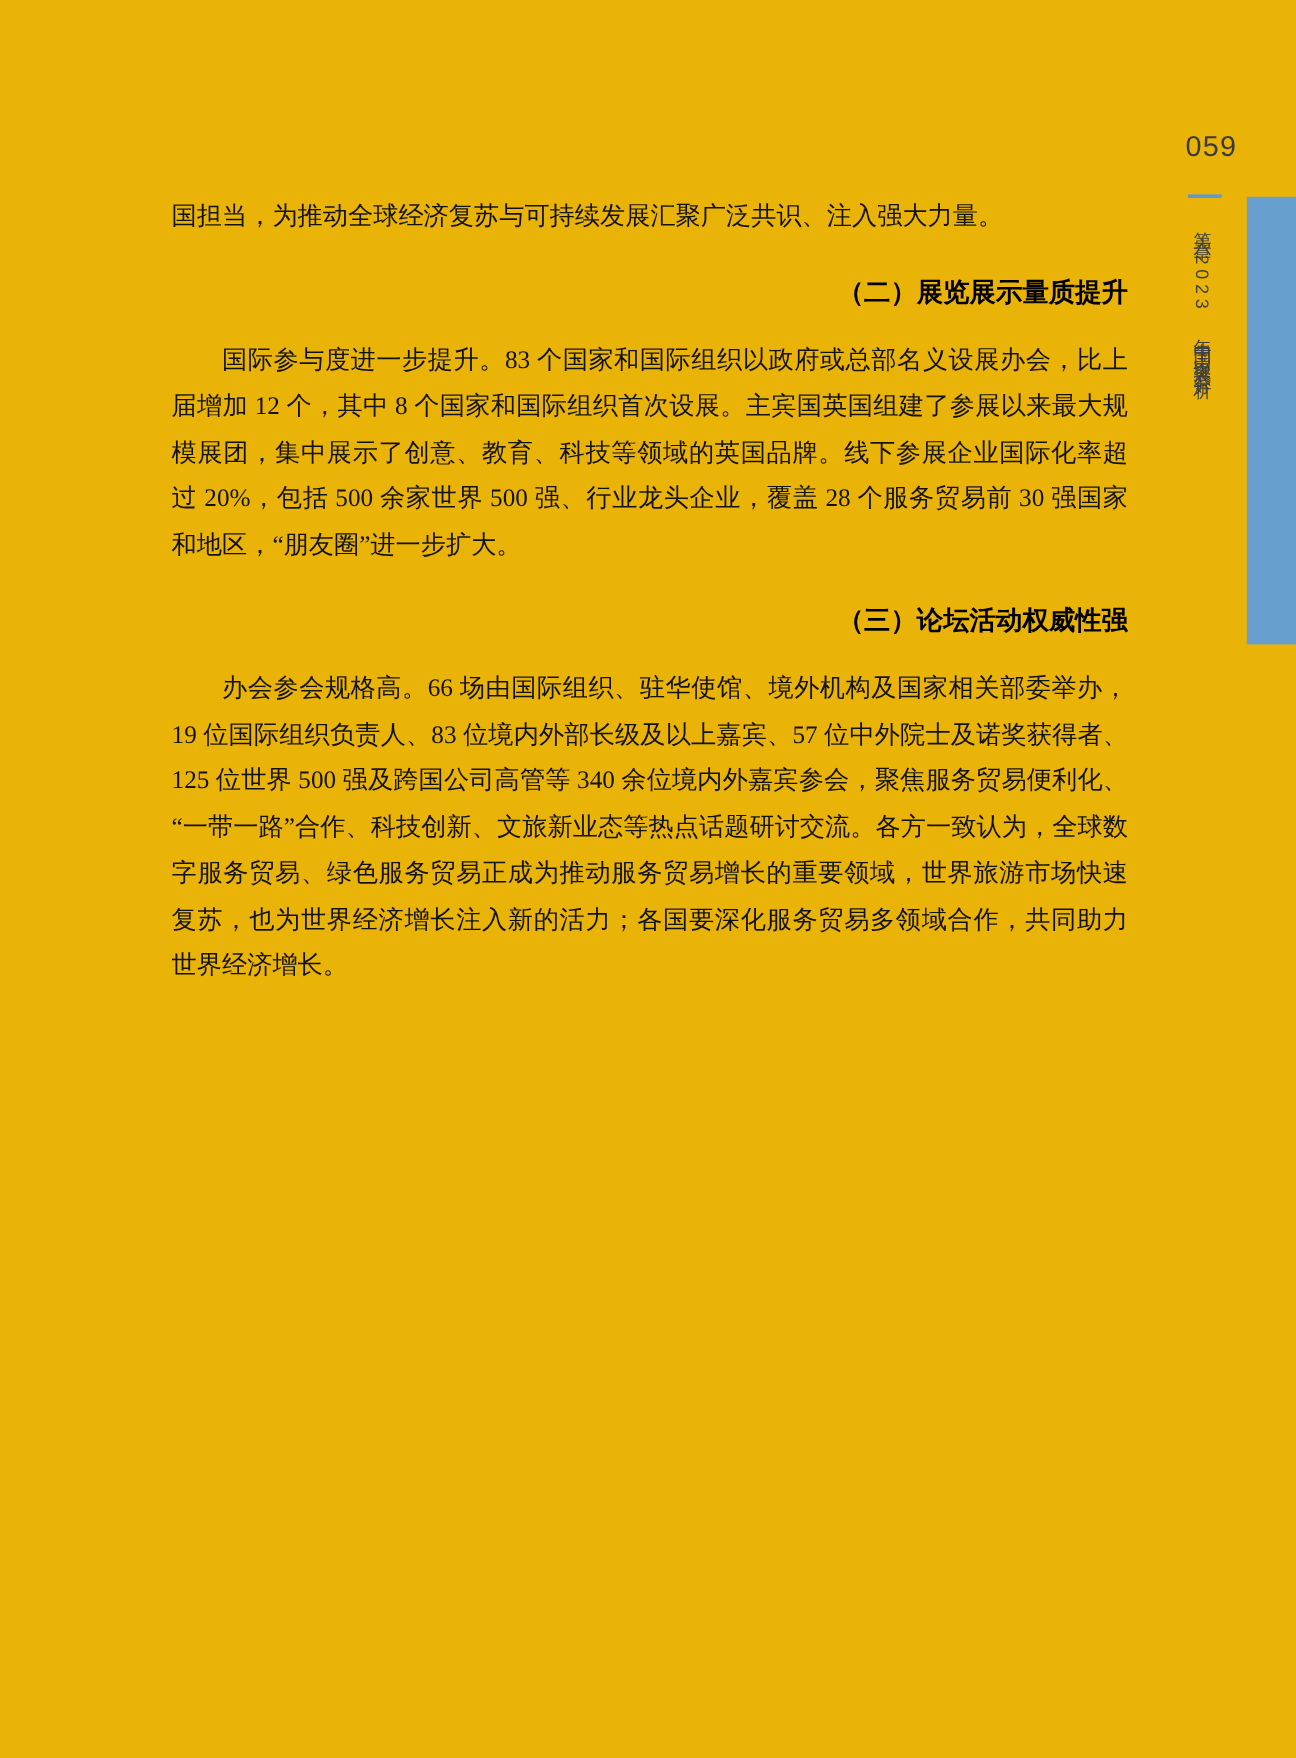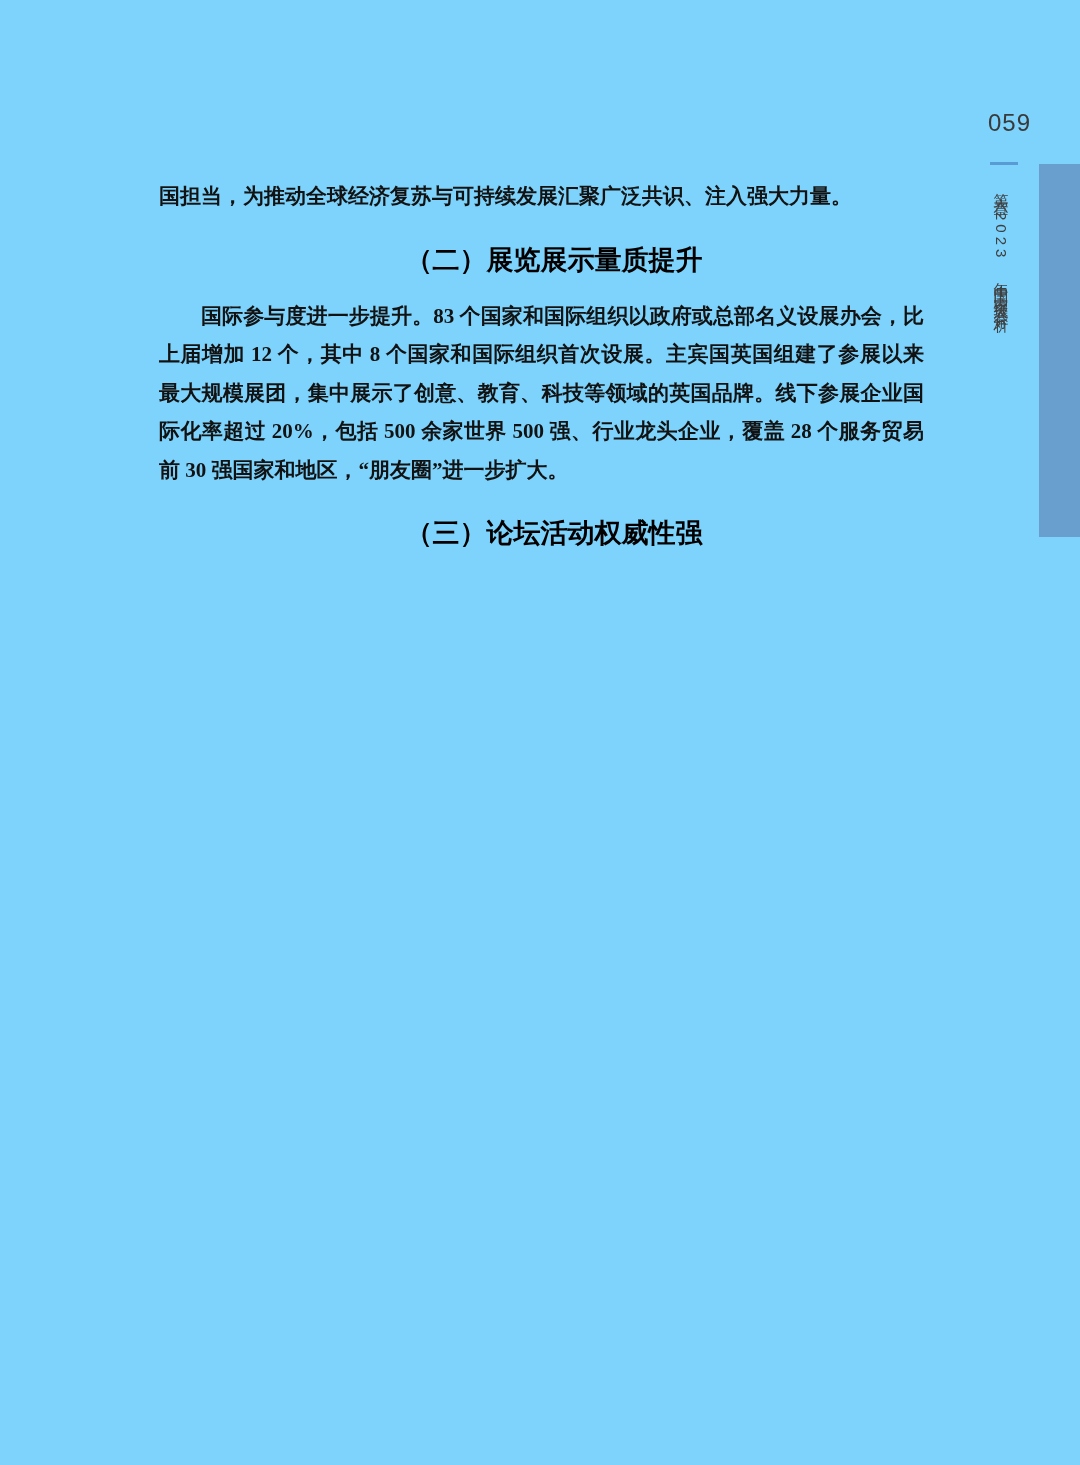--- a/index.html
+++ b/index.html
@@ -4,21 +4,21 @@
 <style>
   html, body {
     margin: 0;
     padding: 0;
     background: #ffffff;
   }
   .page {
     position: relative;
     width: 1080px;
     height: 1465px;
-    background: #7dd3fc;
+    background: #eab308;
     overflow: hidden;
     font-family: "Liberation Serif", "DejaVu Serif", serif;
   }
 
   
   .page-number {
     position: absolute;
     left: 988px;
     top: 109px;
     font-family: "Liberation Sans", "DejaVu Sans", sans-serif;
@@ -62,36 +62,35 @@
     left: 143px;
     top: 161px;
     width: 797px;
     color: #121212;
     font-size: 21px;
     line-height: 38.5px;
     text-align: justify;
     text-justify: inter-character;
   }
   .para {
-    margin: 16px;
+    margin: 0;
     text-indent: 2em;
-    font-weight: bold;
   }
   .para.continuation {
     text-indent: 0;
   }
   .section-heading {
     font-family: "Liberation Sans", "DejaVu Sans", sans-serif;
     font-weight: bold;
-    font-size: 27px;
+    font-size: 22px;
     color: #000000;
     line-height: 38px;
     margin: 25px 0 18px 25px;
     text-indent: 0;
-    text-align: center;
+    text-align: right;
   }
 </style>
 </head>
 <body>
 
 <div class="page">
 
   <div class="page-number">059</div>
 
   <div class="accent-line"></div>
@@ -106,17 +105,18 @@
 
 
     <h3 class="section-heading">（二）展览展示量质提升</h3>
 
 
     <p class="para">国际参与度进一步提升。83 个国家和国际组织以政府或总部名义设展办会，比上届增加 12 个，其中 8 个国家和国际组织首次设展。主宾国英国组建了参展以来最大规模展团，集中展示了创意、教育、科技等领域的英国品牌。线下参展企业国际化率超过 20%，包括 500 余家世界 500 强、行业龙头企业，覆盖 28 个服务贸易前 30 强国家和地区，“朋友圈”进一步扩大。</p>
 
 
     <h3 class="section-heading">（三）论坛活动权威性强</h3>
 
+    <p class="para">办会参会规格高。66 场由国际组织、驻华使馆、境外机构及国家相关部委举办，19 位国际组织负责人、83 位境内外部长级及以上嘉宾、57 位中外院士及诺奖获得者、125 位世界 500 强及跨国公司高管等 340 余位境内外嘉宾参会，聚焦服务贸易便利化、“一带一路”合作、科技创新、文旅新业态等热点话题研讨交流。各方一致认为，全球数字服务贸易、绿色服务贸易正成为推动服务贸易增长的重要领域，世界旅游市场快速复苏，也为世界经济增长注入新的活力；各国要深化服务贸易多领域合作，共同助力世界经济增长。</p>
 
 
   </div>
 
 </div>
 
 </body></html>

